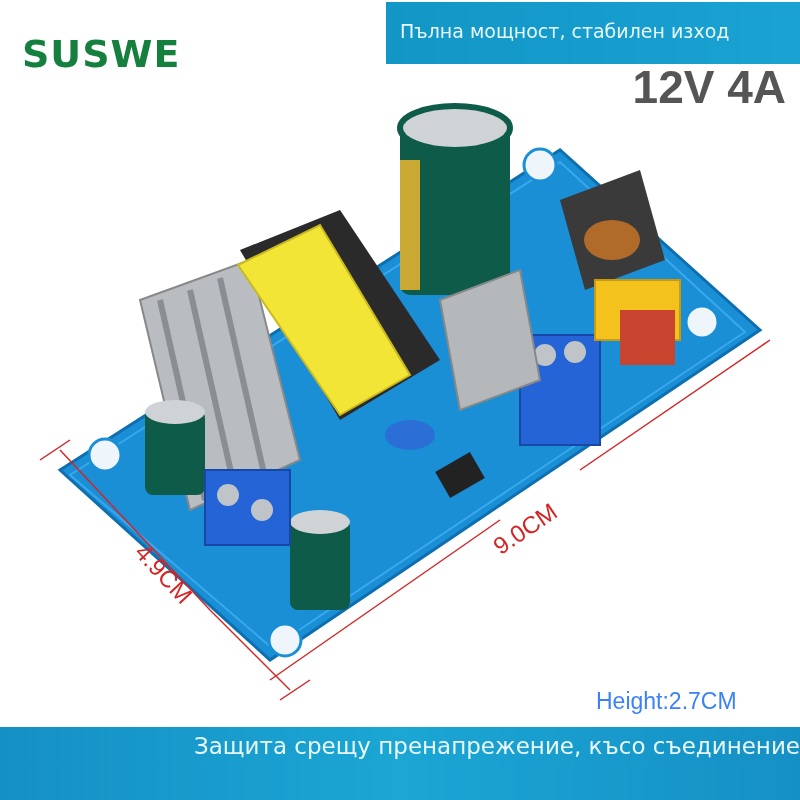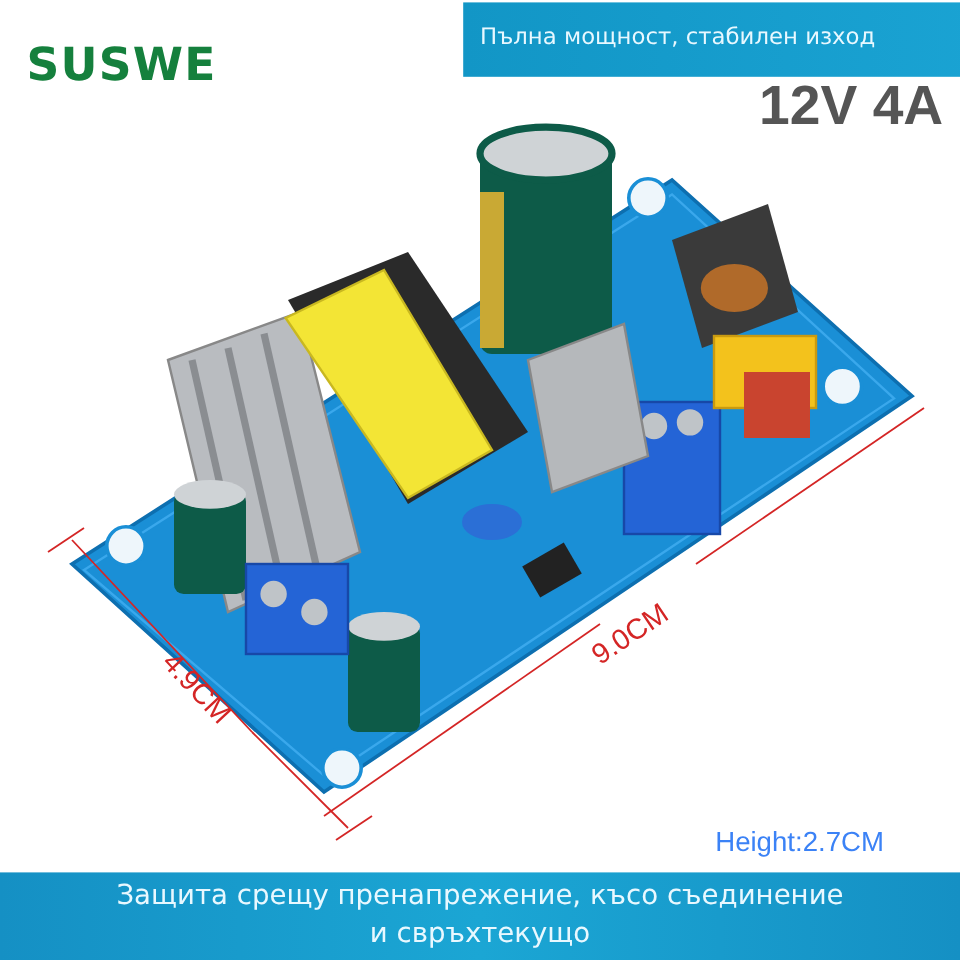--- a/index.html
+++ b/index.html
@@ -2,21 +2,21 @@
 <html><head>
 <meta charset="utf-8">
 <style>
   html,body{margin:0;padding:0;background:#fff;}
   body{width:800px;height:800px;position:relative;overflow:hidden;font-family:"Liberation Sans",sans-serif;}
   .brand{position:absolute;left:22px;top:32px;font:bold 38px "DejaVu Sans",sans-serif;color:#15803d;letter-spacing:1px;}
   .top-banner{position:absolute;left:386px;top:2px;width:414px;height:62px;background:linear-gradient(90deg,#1296c6,#1aa3d3);padding-left:24px;}
   .top-banner span{position:absolute;left:14px;top:18px;font:19px "DejaVu Sans",sans-serif;color:#e8f8ff;white-space:nowrap;}
   .spec{position:absolute;right:14px;top:60px;font:bold 46px "Liberation Sans",sans-serif;color:#555;}
   .bottom-banner{position:absolute;left:0;top:727px;width:800px;height:73px;background:linear-gradient(90deg,#1590c4,#1ba6d4,#1590c4);text-align:center;}
-  .bottom-banner .l1{position:absolute;left:0;right:0;top:6px;font:23px "DejaVu Sans",sans-serif;color:#e8f8ff;}
+  .bottom-banner .l1{position:absolute;left:0;right:0;top:6px;font:23px "DejaVu Sans",sans-serif;color:#e8f8ff;text-align:right;}
   .bottom-banner .l2{position:absolute;left:0;right:0;top:38px;font:23px "DejaVu Sans",sans-serif;color:#e8f8ff;}
   .height{position:absolute;left:596px;top:688px;font:23px "Liberation Sans",sans-serif;color:#3b82f6;}
   .dim{position:absolute;font:24px "Liberation Sans",sans-serif;color:#d42525;white-space:nowrap;}
   svg{position:absolute;left:0;top:0;}
 </style>
 </head>
 <body>
 
 <svg width="800" height="800">
 
@@ -87,14 +87,13 @@
   <span>Пълна мощност, стабилен изход</span>
 </div>
 <div class="spec">12V 4A</div>
 
 <div class="dim" style="left:128px;top:560px;transform:rotate(47deg);">4.9CM</div>
 <div class="dim" style="left:490px;top:515px;transform:rotate(-34deg);">9.0CM</div>
 <div class="height">Height:2.7CM</div>
 
 <div class="bottom-banner">
   <div class="l1">Защита срещу пренапрежение, късо съединение</div>
-  <div class="l2">и свръхтекущо</div>
 </div>
 
 </body></html>

